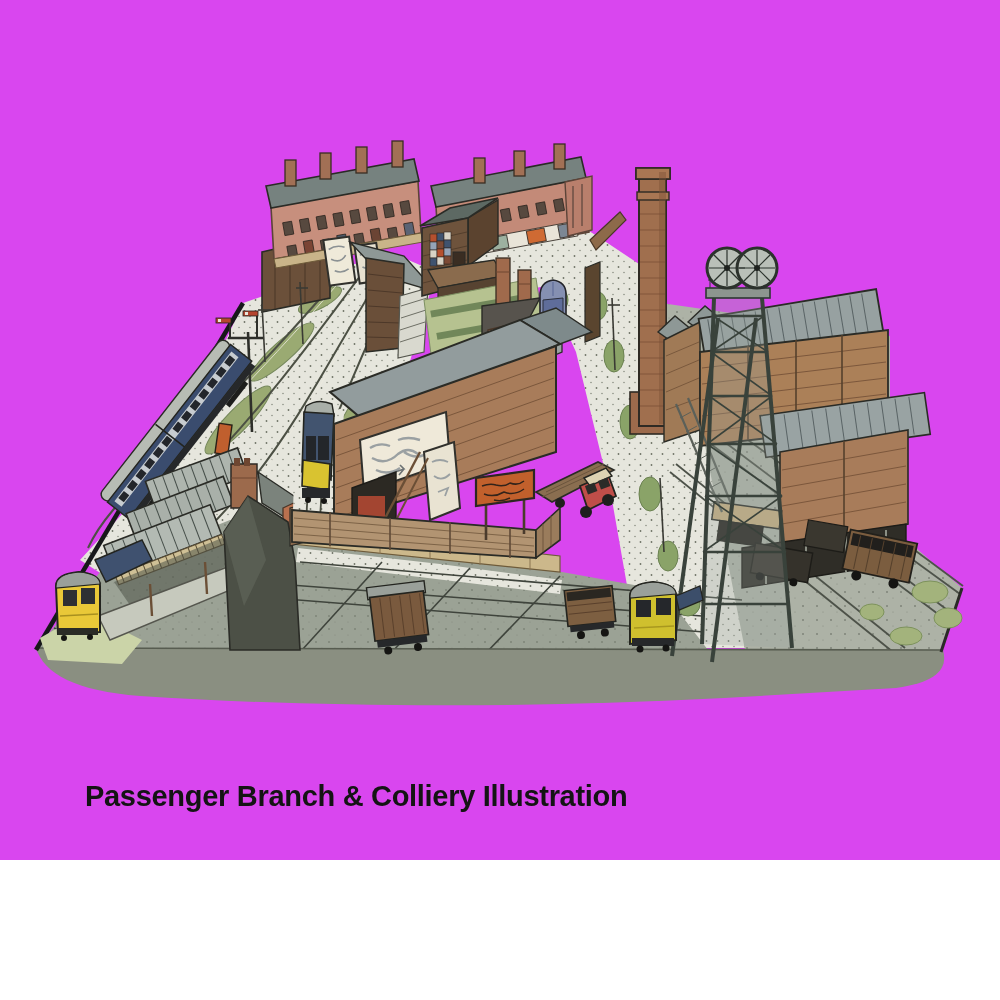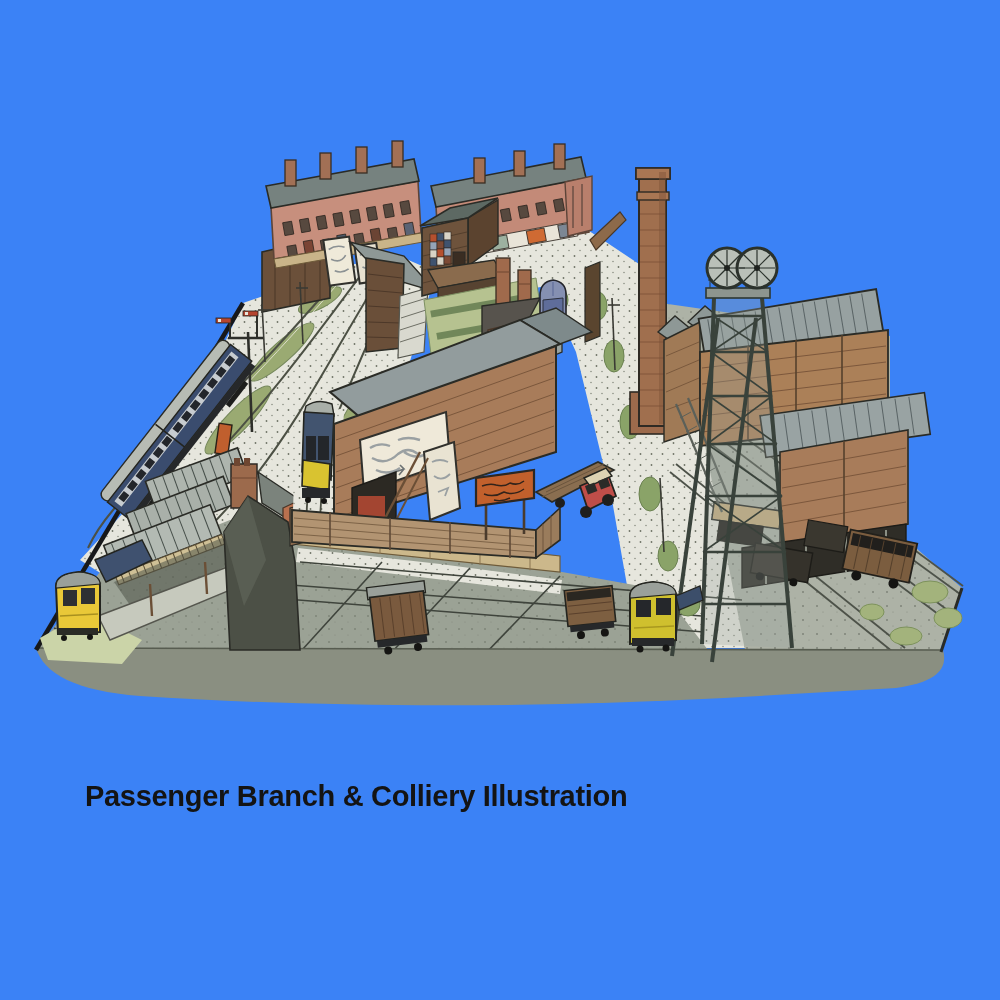--- a/index.html
+++ b/index.html
@@ -1,16 +1,16 @@
 <!DOCTYPE html>
 <html><head>
 <meta charset="utf-8">
 <style>
   html,body{margin:0;padding:0;background:#ffffff;}
-  .stage{position:relative;width:1000px;height:1000px;background:#3b82f6;overflow:hidden;
+  .stage{position:relative;width:1000px;height:860px;background:#d946ef;overflow:hidden;
          font-family:"Liberation Sans",sans-serif;}
   .artwork{position:absolute;left:0;top:0;margin:0;width:1000px;height:760px;}
   .caption{position:absolute;left:85px;top:780px;width:860px;
            font-family:"Liberation Sans",sans-serif;font-weight:700;font-size:29px;
            letter-spacing:-0.3px;color:#141414;}
 </style>
 </head>
 <body>
 <div class="stage">
 

